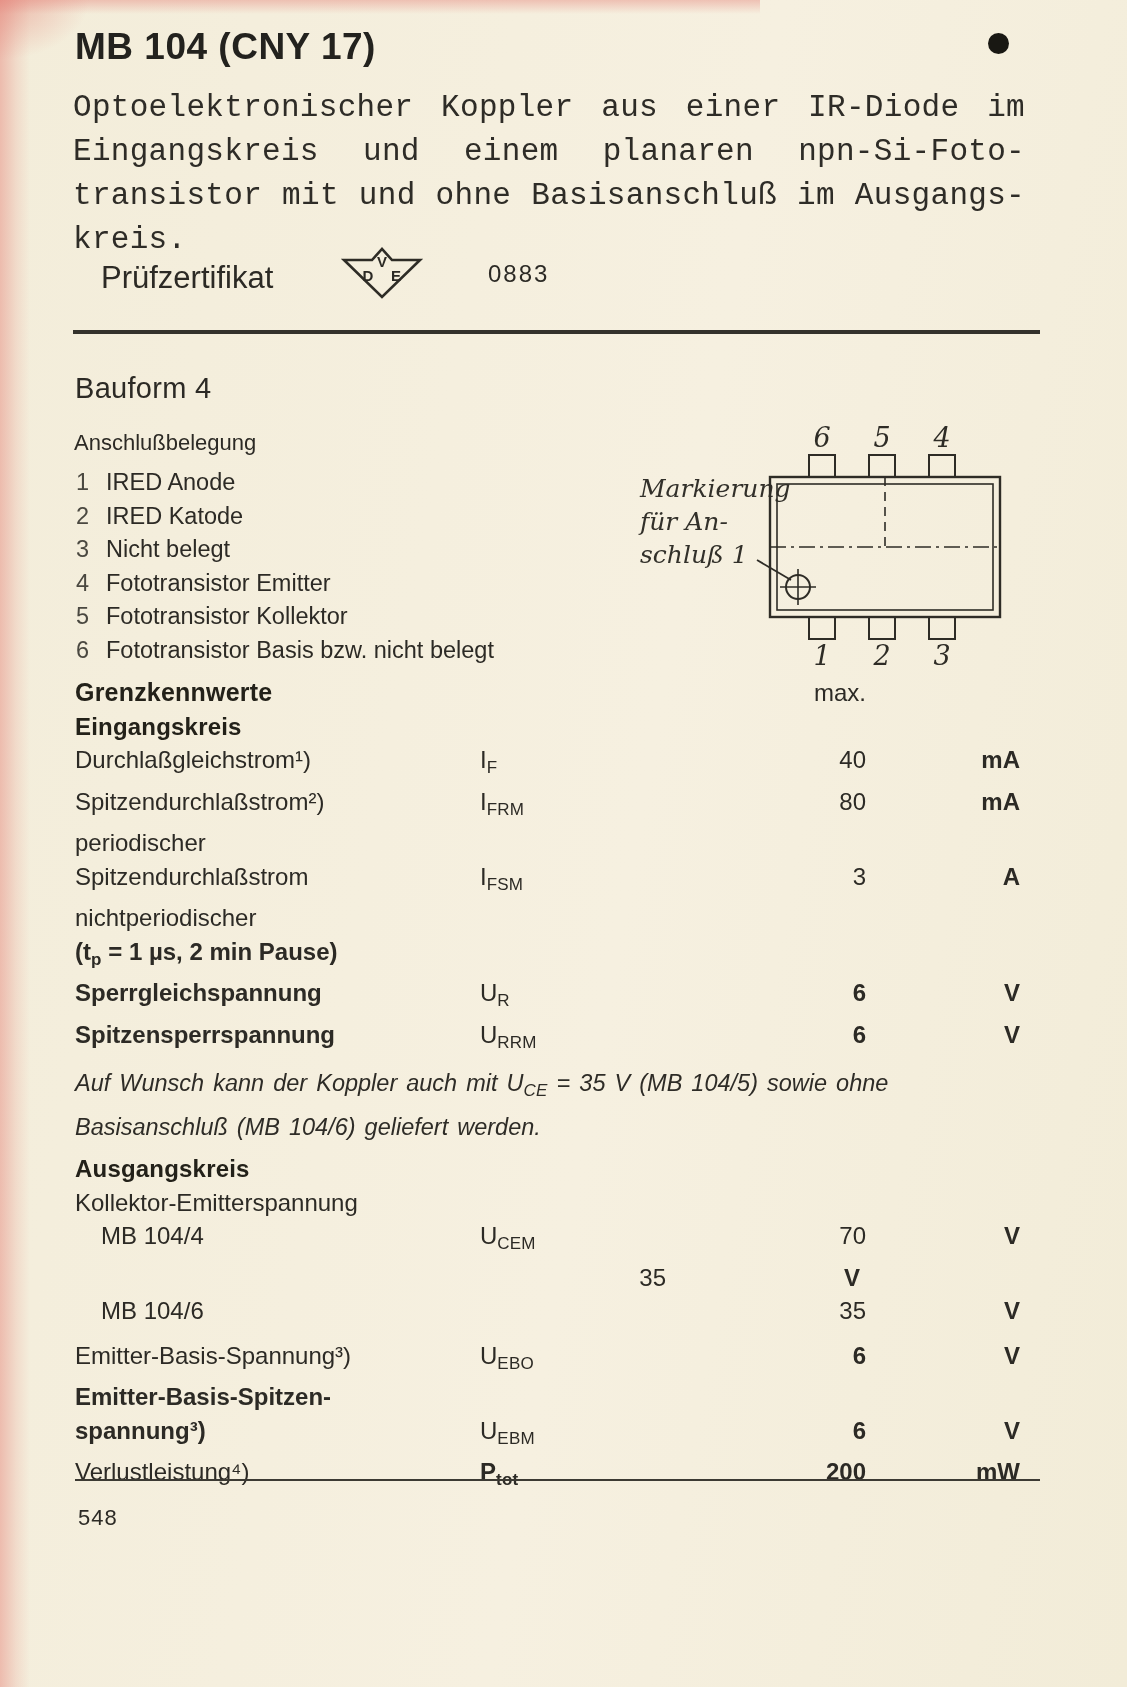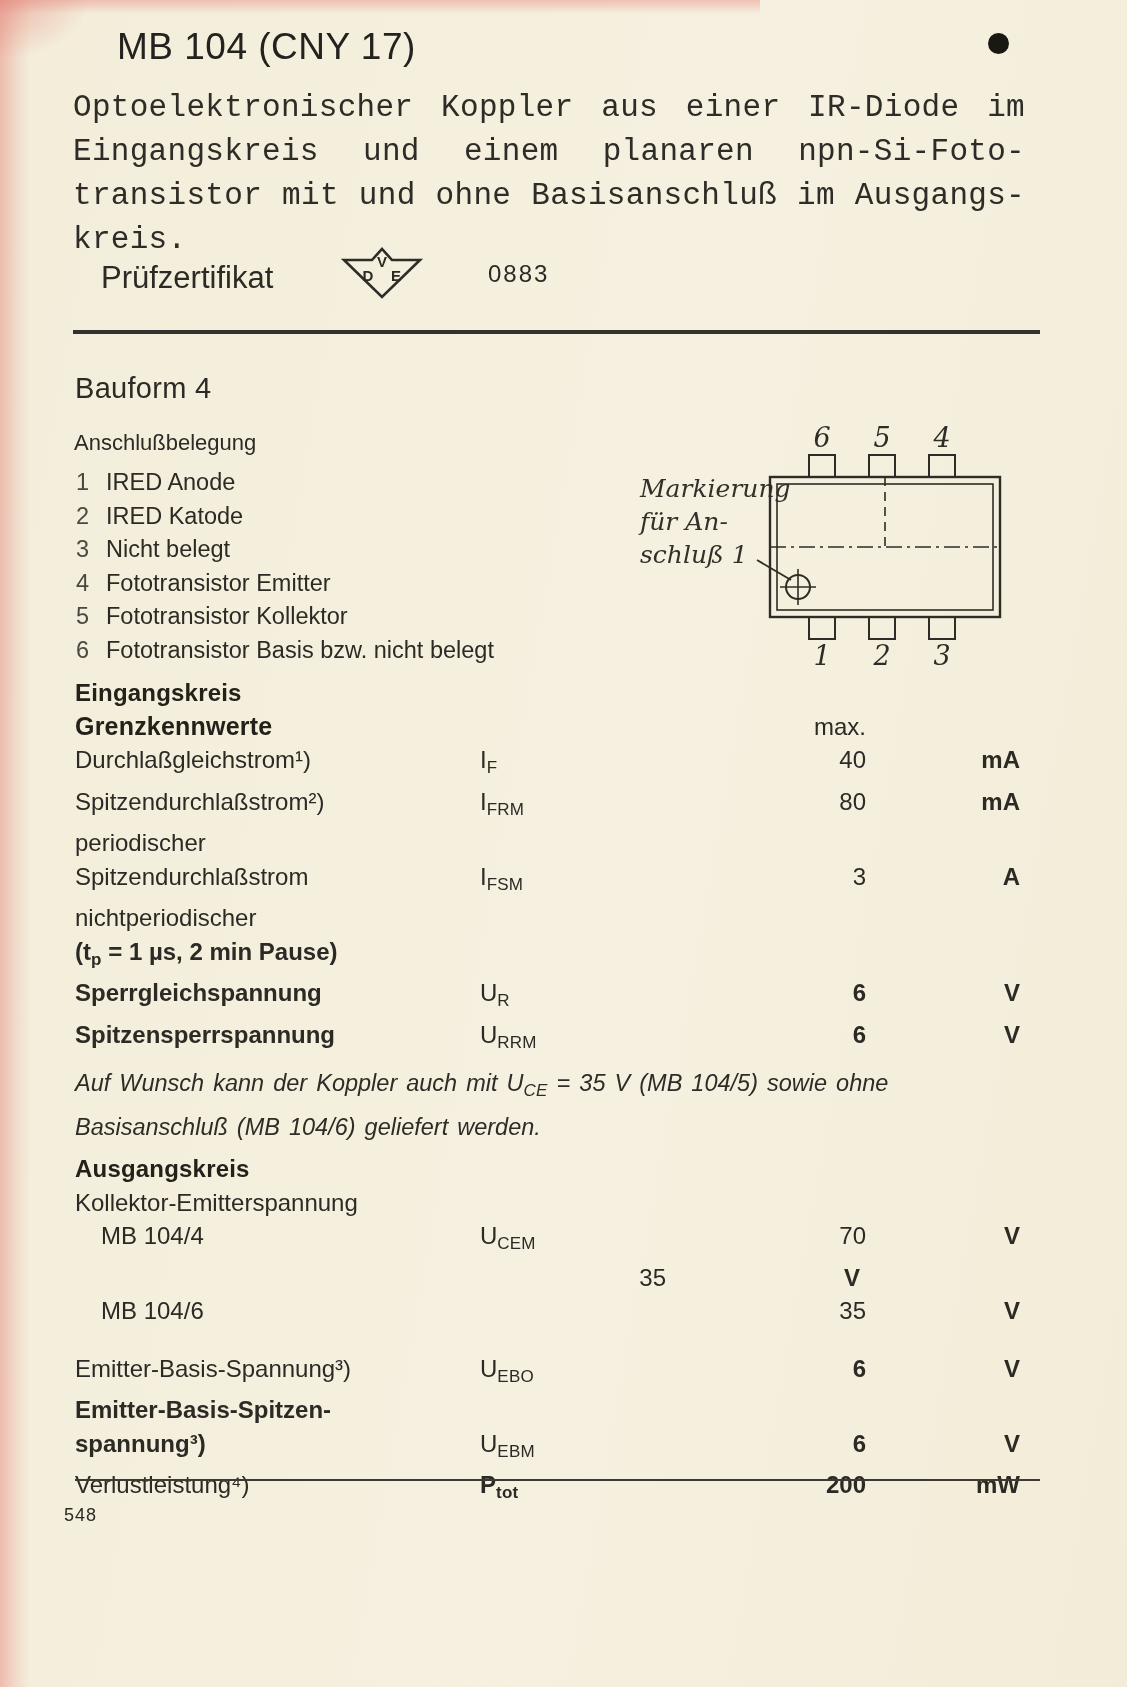--- a/index.html
+++ b/index.html
@@ -9,21 +9,21 @@
     font-family:"Liberation Sans","DejaVu Sans",sans-serif;
     color:#2c2a25;
   }
   .edge-left{position:absolute;left:0;top:0;width:30px;height:100%;
     background:linear-gradient(90deg,rgba(231,146,136,.55),rgba(231,146,136,.20) 55%,rgba(231,146,136,0));}
   .edge-top{position:absolute;left:0;top:0;width:760px;height:14px;
     background:linear-gradient(180deg,rgba(231,146,136,.50),rgba(231,146,136,0));}
   .edge-corner{position:absolute;left:0;top:0;width:90px;height:60px;
     background:radial-gradient(ellipse at 0 0,rgba(228,130,120,.55),rgba(228,130,120,0) 70%);}
 
-  .title{position:absolute;left:75px;top:26px;font-size:37px;font-weight:400;letter-spacing:.5px;color:#23221e;margin-left:42px;}
+  .title{position:absolute;left:75px;top:26px;font-size:37px;font-weight:700;letter-spacing:.5px;color:#23221e;}
   .dot{position:absolute;left:988px;top:33px;width:21px;height:21px;border-radius:50%;background:#191813;}
 
   .intro{position:absolute;left:73px;top:86px;width:952px;font-size:31px;line-height:44px;letter-spacing:.3px;color:#2e2c27;font-family:Liberation Mono, monospace;}
   .intro .line{text-align:justify;text-align-last:justify;}
   .intro .line.last{text-align-last:left;}
 
   .cert-label{position:absolute;left:74px;top:260px;font-size:31px;margin-left:27px;}
   .vde{position:absolute;left:336px;top:242px;}
   .cert-number{position:absolute;left:488px;top:260px;font-size:24px;letter-spacing:2px;}
 
@@ -44,23 +44,23 @@
   .vde-letter{font-family:"Liberation Sans",sans-serif;font-weight:700;fill:#2c2a25;}
 
   .ratings{position:absolute;left:75px;top:676px;width:965px;font-size:24px;}
   .trow{display:grid;grid-template-columns:405px 200px 200px 160px;line-height:33.5px;align-items:baseline;}
   .cell-val{text-align:right;padding-right:14px;}
   .cell-unit{text-align:right;padding-right:20px;font-weight:bold;}
   .cell-sym .sub,.sub{font-size:17px;vertical-align:-5px;letter-spacing:.2px;}
   .b{font-weight:700;}
   .h1{font-weight:700;color:#232119;letter-spacing:.2px;}
   .ind{padding-left:26px;}
-  .gap{margin-top:24px;}
+  .gap{margin-top:11px;}
   .note{margin:6px 0 6px;font-size:23.5px;line-height:37px;word-spacing:2.5px;color:#2e2c27;font-style:italic;}
-  .pagenum{position:absolute;left:64px;top:1505px;font-size:18px;letter-spacing:1px;}
+  .pagenum{position:absolute;left:78px;top:1505px;font-size:22px;letter-spacing:1px;}
 </style>
 </head>
 <body>
 
 <div class="page">
   <div class="edge-left"></div>
   <div class="edge-top"></div>
   <div class="edge-corner"></div>
 
   <div class="title">MB 104 (CNY 17)</div>
@@ -144,28 +144,28 @@
       <text class="pin-digit" x="267" y="27" text-anchor="middle">5</text>
       <text class="pin-digit" x="327" y="27" text-anchor="middle">4</text>
       <text class="pin-digit" x="207" y="245" text-anchor="middle">1</text>
       <text class="pin-digit" x="267" y="245" text-anchor="middle">2</text>
       <text class="pin-digit" x="327" y="245" text-anchor="middle">3</text>
     </svg>
   </div>
 
   <div class="ratings">
     <div class="trow">
-      <div class="cell-name h1">Eingangskreis</div>
-    </div>
-    <div class="trow">
       <div class="cell-name h1" style="font-size:25px">Grenzkennwerte</div>
       <div class="cell-sym"></div>
       <div class="cell-val">max.</div>
       <div class="cell-unit"></div>
     </div>
+    <div class="trow">
+      <div class="cell-name h1">Eingangskreis</div>
+    </div>
 
     <div class="trow">
       <div class="cell-name">Durchlaßgleichstrom¹)</div>
       <div class="cell-sym"><span>I</span><span class="sub">F</span></div>
       <div class="cell-val">40</div>
       <div class="cell-unit">mA</div>
     </div>
 
     <div class="trow">
       <div class="cell-name">Spitzendurchlaßstrom²)</div>

